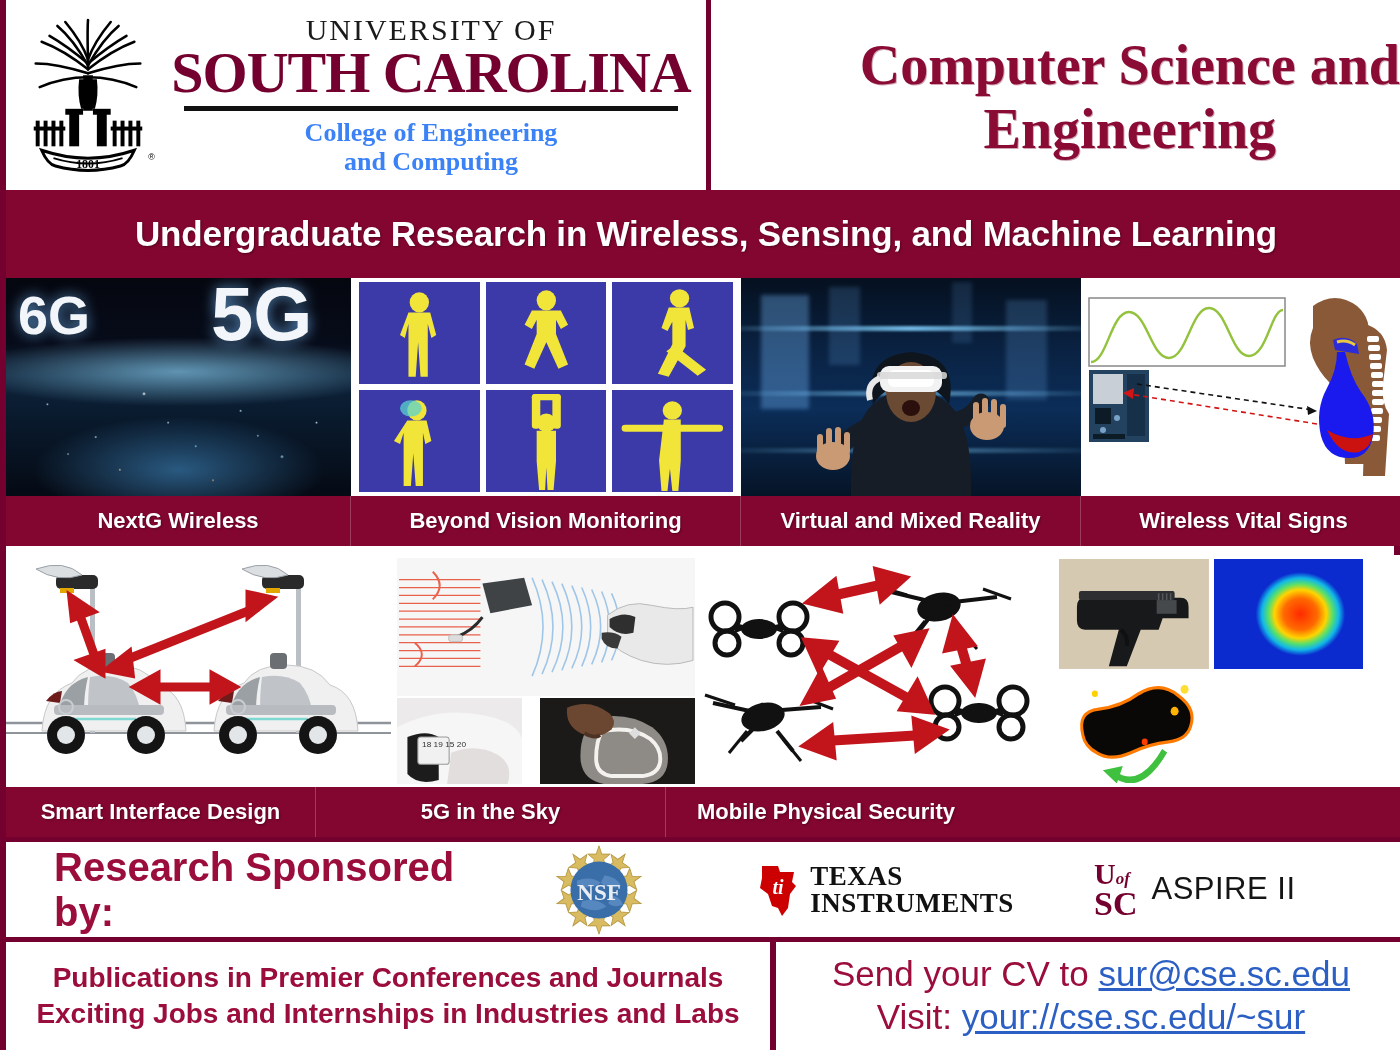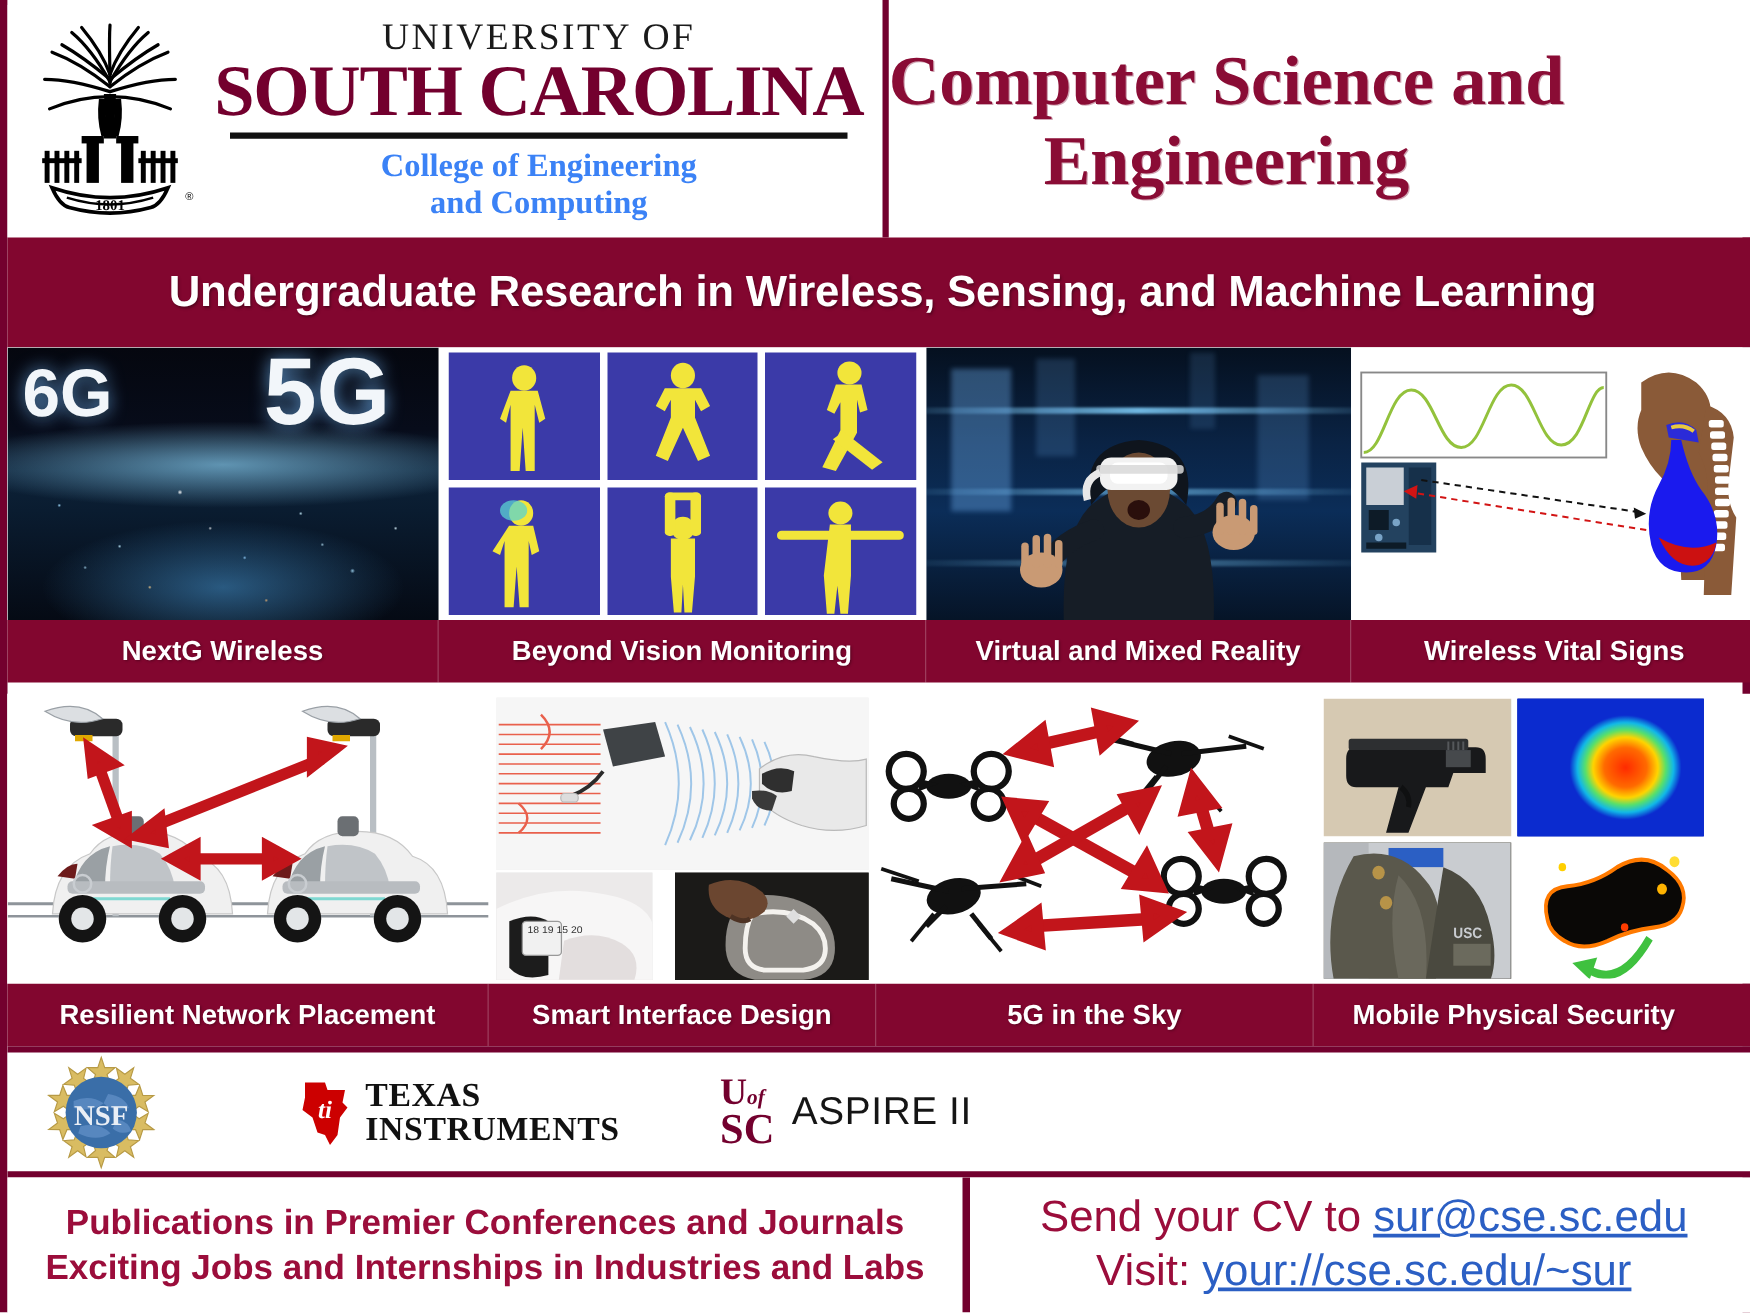--- a/index.html
+++ b/index.html
@@ -39,21 +39,21 @@
   .usc-sc {
     font-size: 58px; color: #73002E; font-weight: 700; letter-spacing: -1px;
     line-height: 0.98; white-space: nowrap;
   }
   .usc-rule { height: 5px; background: #111; margin: 4px 22px 7px 22px; }
   .usc-college {
     font-size: 26px; color: #3b82f6; font-weight: 700; line-height: 1.12;
   }
   .header-right {
     width: 689px; height: 194px;
-    display: flex; align-items: center; justify-content: flex-start;
+    display: flex; align-items: center; justify-content: flex-end;
   }
   .cse-title {
     font-family: "Liberation Serif", serif;
     font-size: 56px; font-weight: 700; color: #8a0c35;
     text-align: center; line-height: 1.15;
     text-shadow: 1px 1px 0 rgba(120,0,40,0.35);
   }
 
   
   .title-banner {
@@ -699,61 +699,45 @@
             <path d="M62 62 q8 6 6 14" stroke="#0f1011" stroke-width="4" fill="none"></path>
             <g stroke="#55585b" stroke-width="1.6">
               <line x1="100" y1="30" x2="100" y2="36"></line>
                 <line x1="104" y1="30" x2="104" y2="36"></line>
               <line x1="108" y1="30" x2="108" y2="36"></line>
                 <line x1="112" y1="30" x2="112" y2="36"></line>
             </g>
           </svg>
         </div>
         <div class="sec-tile heat-tile"></div>
-        <div class="sec-tile jacket-tile">
-          <svg viewBox="0 0 150 100" width="100%" height="100%" preserveAspectRatio="none">
-            <rect width="150" height="100" fill="#c9ccd0"></rect>
-            <rect x="0" y="0" width="36" height="100" fill="#b5b8bc"></rect>
-            <rect x="52" y="4" width="44" height="14" fill="#2b5fc4"></rect>
-            <path d="M24 10 q36 -8 58 18 q18 18 8 72 H8 q-10 -50 16 -90z" fill="#5a584c"></path>
-            <path d="M96 18 q30 10 38 44 q6 22 0 38 H82 q8 -48 14 -82z" fill="#4a493f"></path>
-            <path d="M60 24 q26 22 22 76 h-22 q-10 -44 0 -76z" fill="#6a685c"></path>
-            <circle cx="44" cy="22" r="5" fill="#b79348"></circle>
-            <circle cx="50" cy="44" r="5" fill="#b79348"></circle>
-            <g transform="translate(104,62)">
-              <text x="0" y="8" font-family="Liberation Sans, sans-serif" font-size="11" font-weight="700" fill="#c9ccd0">USC</text>
-              <rect x="0" y="12" width="30" height="16" fill="#6b6a5d"></rect>
-            </g>
-          </svg>
-        </div>
         <div class="sec-tile blob-tile">
           <svg viewBox="0 0 150 100" width="100%" height="100%" preserveAspectRatio="none">
             <rect width="150" height="100" fill="#fff"></rect>
             <path d="M24 56 q-6 -22 16 -24 q22 -2 40 -14 q22 -12 40 2 q18 12 12 28 q-4 12 -22 14
                      q-20 2 -38 10 q-20 8 -34 0 q-12 -6 -14 -16z" fill="#0a0806" stroke="#ff7a00" stroke-width="3"></path>
             <circle cx="116" cy="34" r="4" fill="#ffb300"></circle>
             <circle cx="86" cy="62" r="3" fill="#ff3c00"></circle>
             <circle cx="36" cy="18" r="3" fill="#ffcf00"></circle>
             <circle cx="126" cy="14" r="4" fill="#ffdd33"></circle>
             <path d="M56 92 q26 16 50 -22" stroke="#3fc13f" stroke-width="6" fill="none"></path>
             <polygon points="44,88 64,84 58,100" fill="#3fc13f"></polygon>
           </svg>
         </div>
       </div>
     </div>
   </div>
 
   <div class="label-row lr2">
-    <div class="label-cell" style="width:385px;">Resilient Network Placement</div>
     <div class="label-cell" style="width:310px;">Smart Interface Design</div>
     <div class="label-cell" style="width:350px;">5G in the Sky</div>
     <div class="label-cell" style="width:320px;">Mobile Physical Security</div>
   </div>
 
   <div class="sponsors">
+    <div class="sponsor-title">Research Sponsored by:</div>
     <div class="sponsor-logos">
       <div class="nsf-wrap">
         <svg width="92" height="92" viewBox="0 0 100 100">
           <g fill="#d9bc62" stroke="#b79a45" stroke-width="1">
             <g id="starring">
               <polygon points="50,2 53,11 62,11 55,17 58,26 50,20 42,26 45,17 38,11 47,11"></polygon>
             </g>
             <use href="#starring" transform="rotate(36 50 50)"></use>
             <use href="#starring" transform="rotate(72 50 50)"></use>
             <use href="#starring" transform="rotate(108 50 50)"></use>

